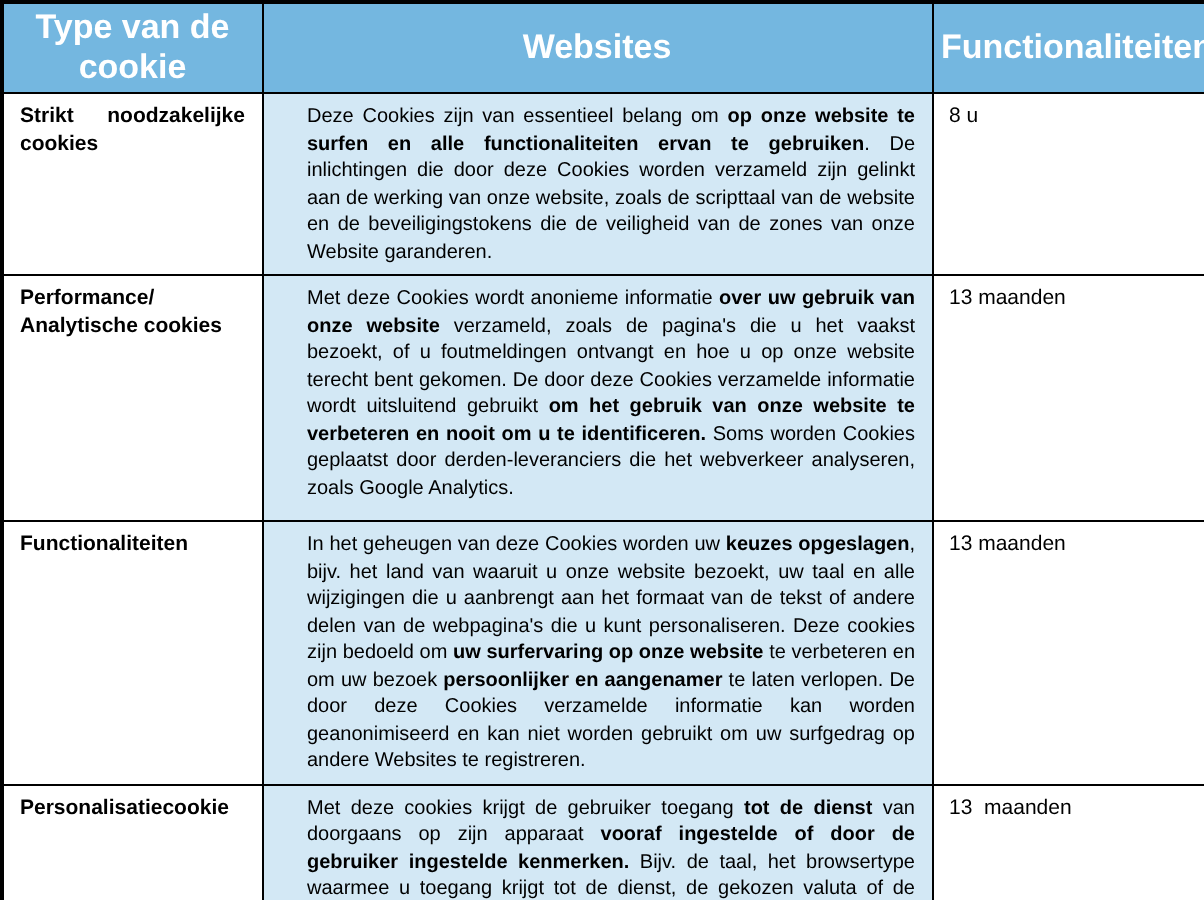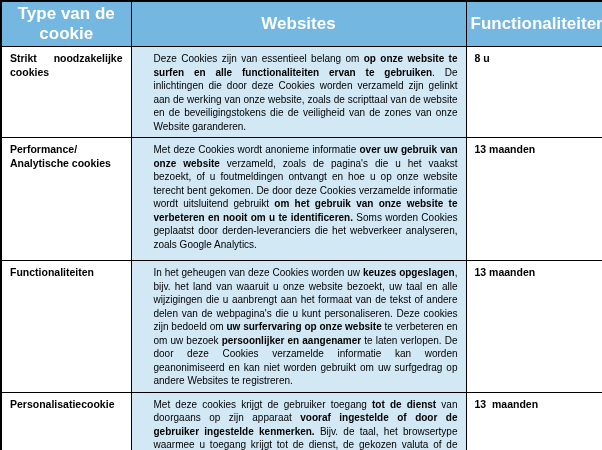--- a/index.html
+++ b/index.html
@@ -51,21 +51,21 @@
     background: #FFFFFF;
   }
   td.c-purpose {
     background: var(--cell-bg);
     text-align: justify;
     padding-left: 22px;
   }
   td.c-purpose .b { font-weight: bold; }
   td.c-duration {
     background: #FFFFFF;
-    font-weight: bold;
+    font-weight: normal;
     font-size: 10.5px;
     white-space: pre-wrap;
   }
   tbody tr:nth-child(1) td { height: 80px; margin-top: 27px; }
   tbody tr:nth-child(2) td { height: 123px; margin-top: 38px; }
   tbody tr:nth-child(3) td { height: 122px; }
   tbody tr:nth-child(4) td { height: 76px; }
 </style>
 </head>
 <body>

